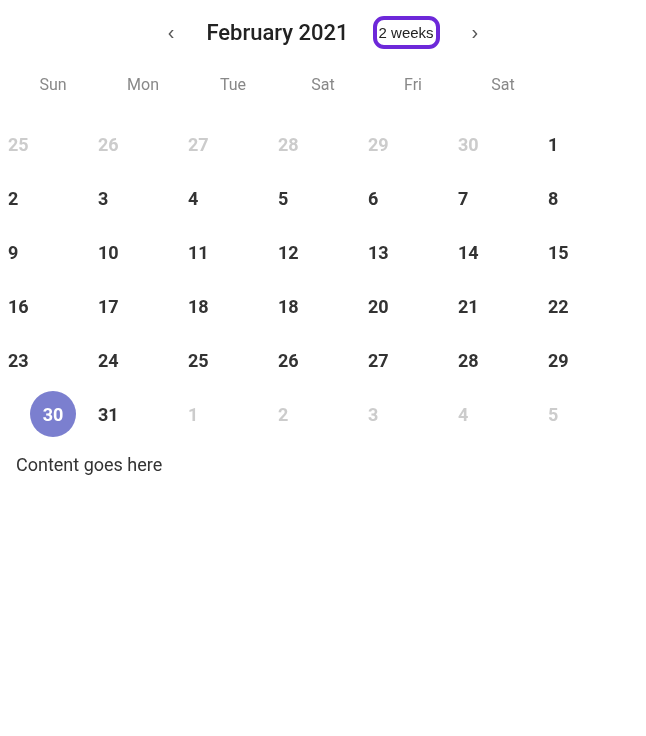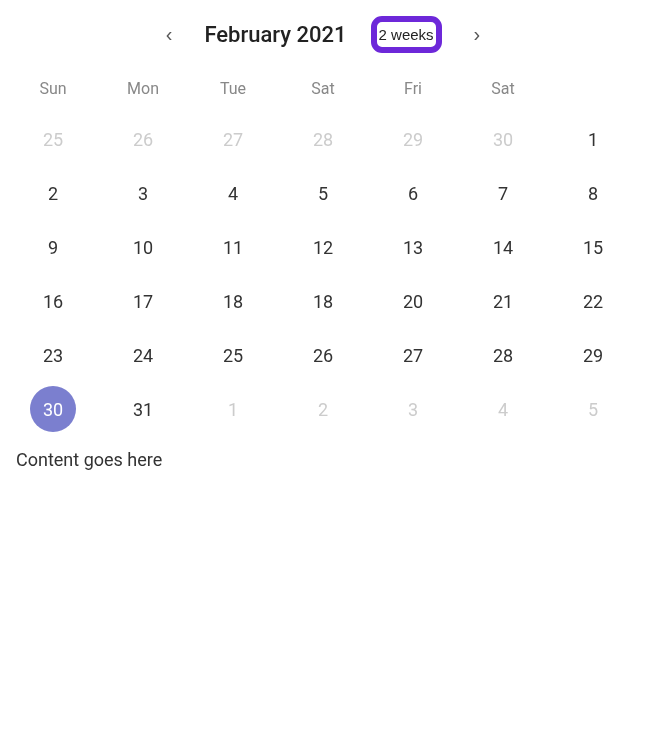--- a/index.html
+++ b/index.html
@@ -45,37 +45,37 @@
 
     .month-title {
       font-size: 22px;
       font-weight: 500;
       color: #222;
       min-width: 140px;
       text-align: center;
     }
 
     .week-toggle {
-      border: 6px solid #6d28d9;
+      border: 4px solid #6d28d9;
       border-radius: 11px;
       padding: 4px 2px;
       font-size: 15px;
       background: none;
       cursor: pointer;
       color: #222;
     }
 
     .calendar-grid {
       width: 100%;
     }
 
     .day-headers {
       display: grid;
       grid-template-columns: repeat(7, 1fr);
-      margin-bottom: 8px;
+      margin-bottom: 17px;
     }
 
     .day-header {
       text-align: center;
       font-size: 16px;
       color: #888;
       padding: 6px 0;
     }
 
     .weeks-grid {
@@ -110,22 +110,23 @@
       display: flex;
       align-items: center;
       justify-content: center;
       margin: 6px auto;
       padding: 0;
     }
 
     .day-cell-wrapper {
       display: flex;
       align-items: center;
-      justify-content: center;
+      justify-content: flex-start;
       height: 54px;
+      font-weight: bold;
     }
 
     .content-area {
       margin-top: 10px;
       padding: 0 8px;
       font-size: 18px;
       color: #333;
       line-height: 1.6;
     }
   </style>

